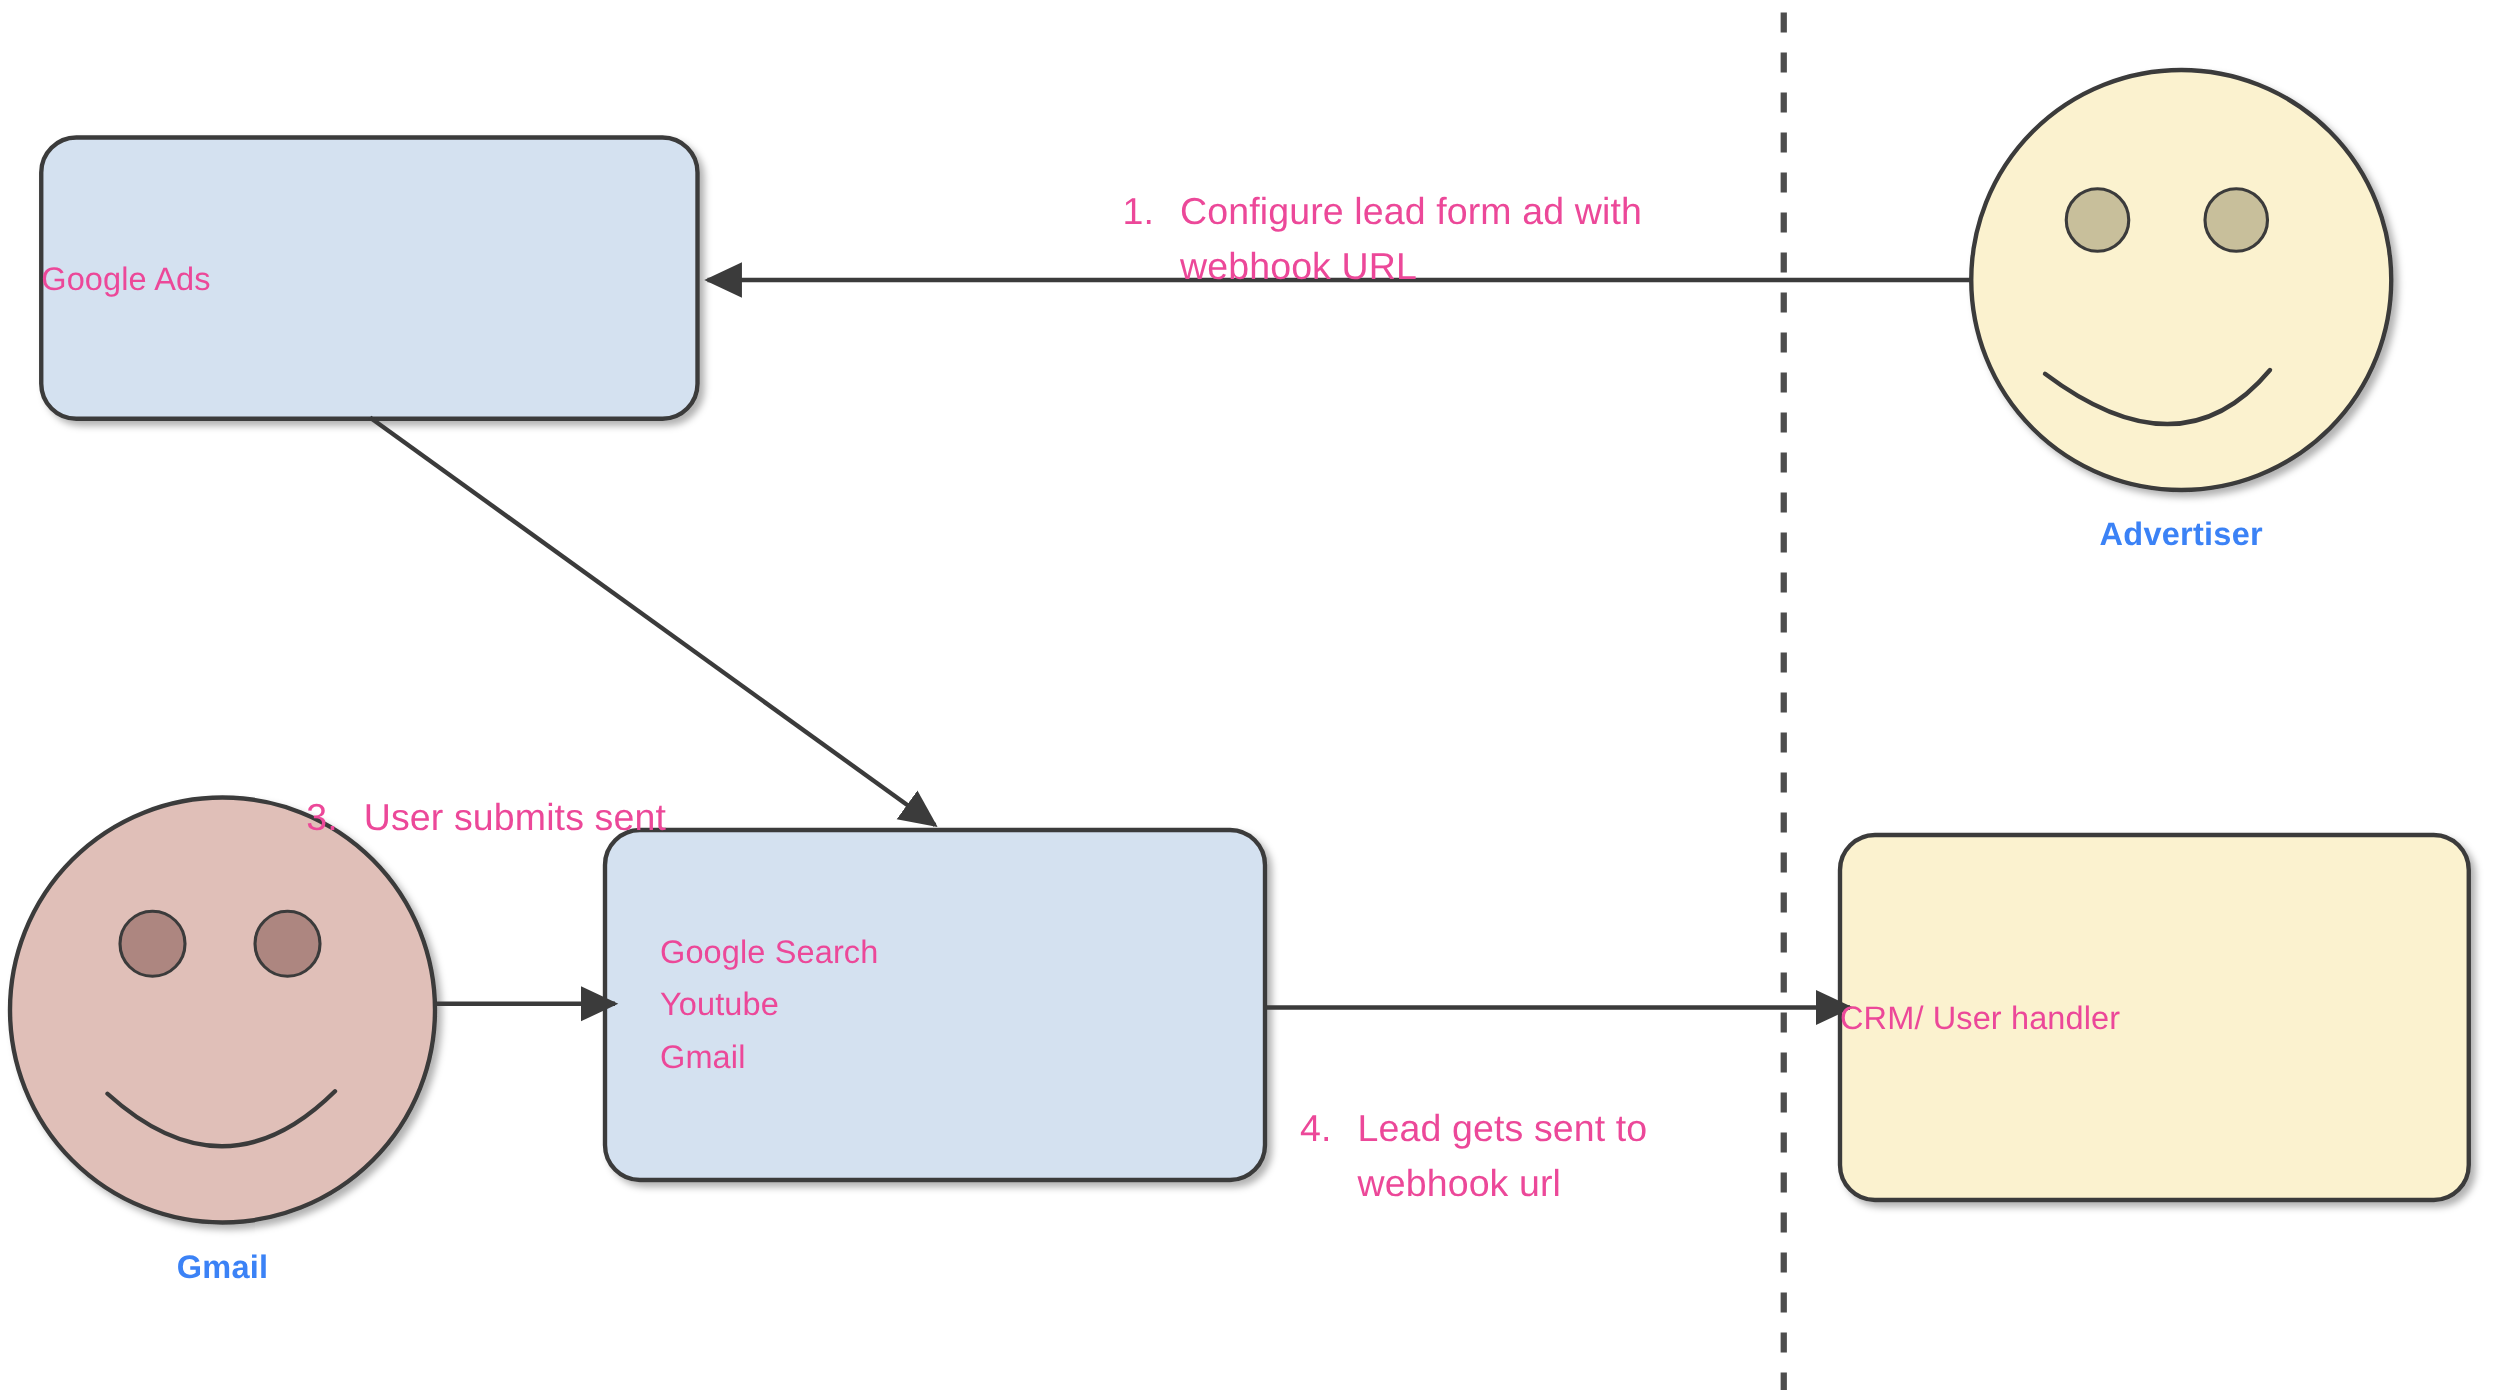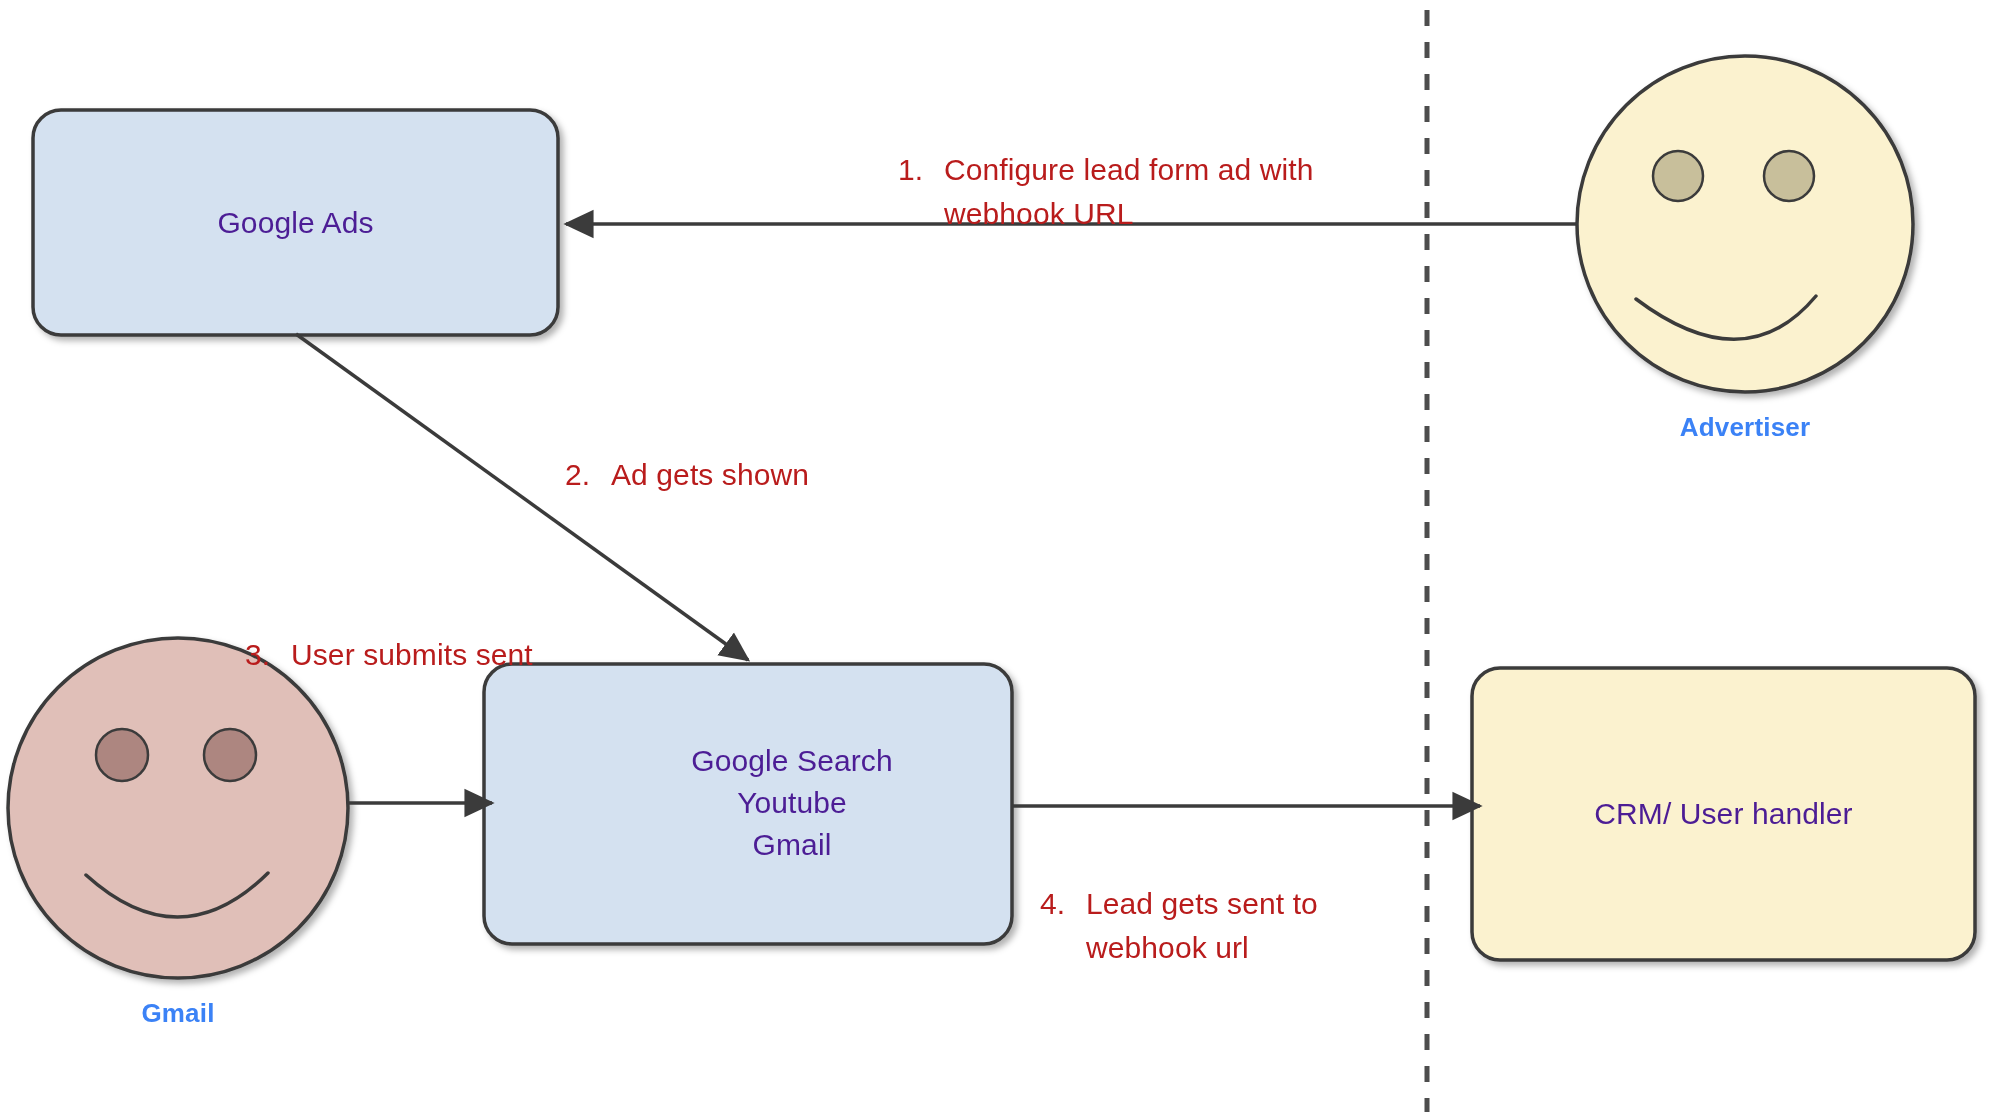--- a/index.html
+++ b/index.html
@@ -20,31 +20,30 @@
   }
   .svg-layer {
     position: absolute;
     left: 0;
     top: 0;
     width: 2004px;
     height: 1116px;
   }
   .node-label {
     position: absolute;
-    text-align: center;
-    color: #4c1d95;
-    font-size: 30px;
+    color: #ec4899;
+    font-size: 26px;
     line-height: 42px;
     letter-spacing: 0.1px;
     white-space: pre-line;
     pointer-events: none;
   }
   .edge-label {
     position: absolute;
-    color: #b91c1c;
+    color: #ec4899;
     font-size: 30px;
     line-height: 44px;
     letter-spacing: 0.1px;
     white-space: pre-line;
   }
   .actor-label {
     position: absolute;
     text-align: center;
     color: #3b82f6;
     font-size: 26px;
@@ -122,23 +121,20 @@
 
   <div class="actor-label" style="left:1595px; top:412px; width:300px;">Advertiser</div>
 
   <div class="actor-label" style="left:28px; top:998px; width:300px;">Gmail</div>
 
   <div class="edge-label" style="left:898px; top:104px; width:520px;">
     <span class="num">1.</span><span class="txt">Configure lead form ad with
 webhook URL</span>
   </div>
 
-  <div class="edge-label" style="left:565px; top:409px; width:420px;">
-    <span class="num">2.</span><span class="txt">Ad gets shown</span>
-  </div>
 
   <div class="edge-label" style="left:245px; top:589px; width:420px;">
     <span class="num">3.</span><span class="txt">User submits sent</span>
   </div>
 
   <div class="edge-label" style="left:1040px; top:838px; width:400px;">
     <span class="num">4.</span><span class="txt">Lead gets sent to
 webhook url</span>
   </div>
 

